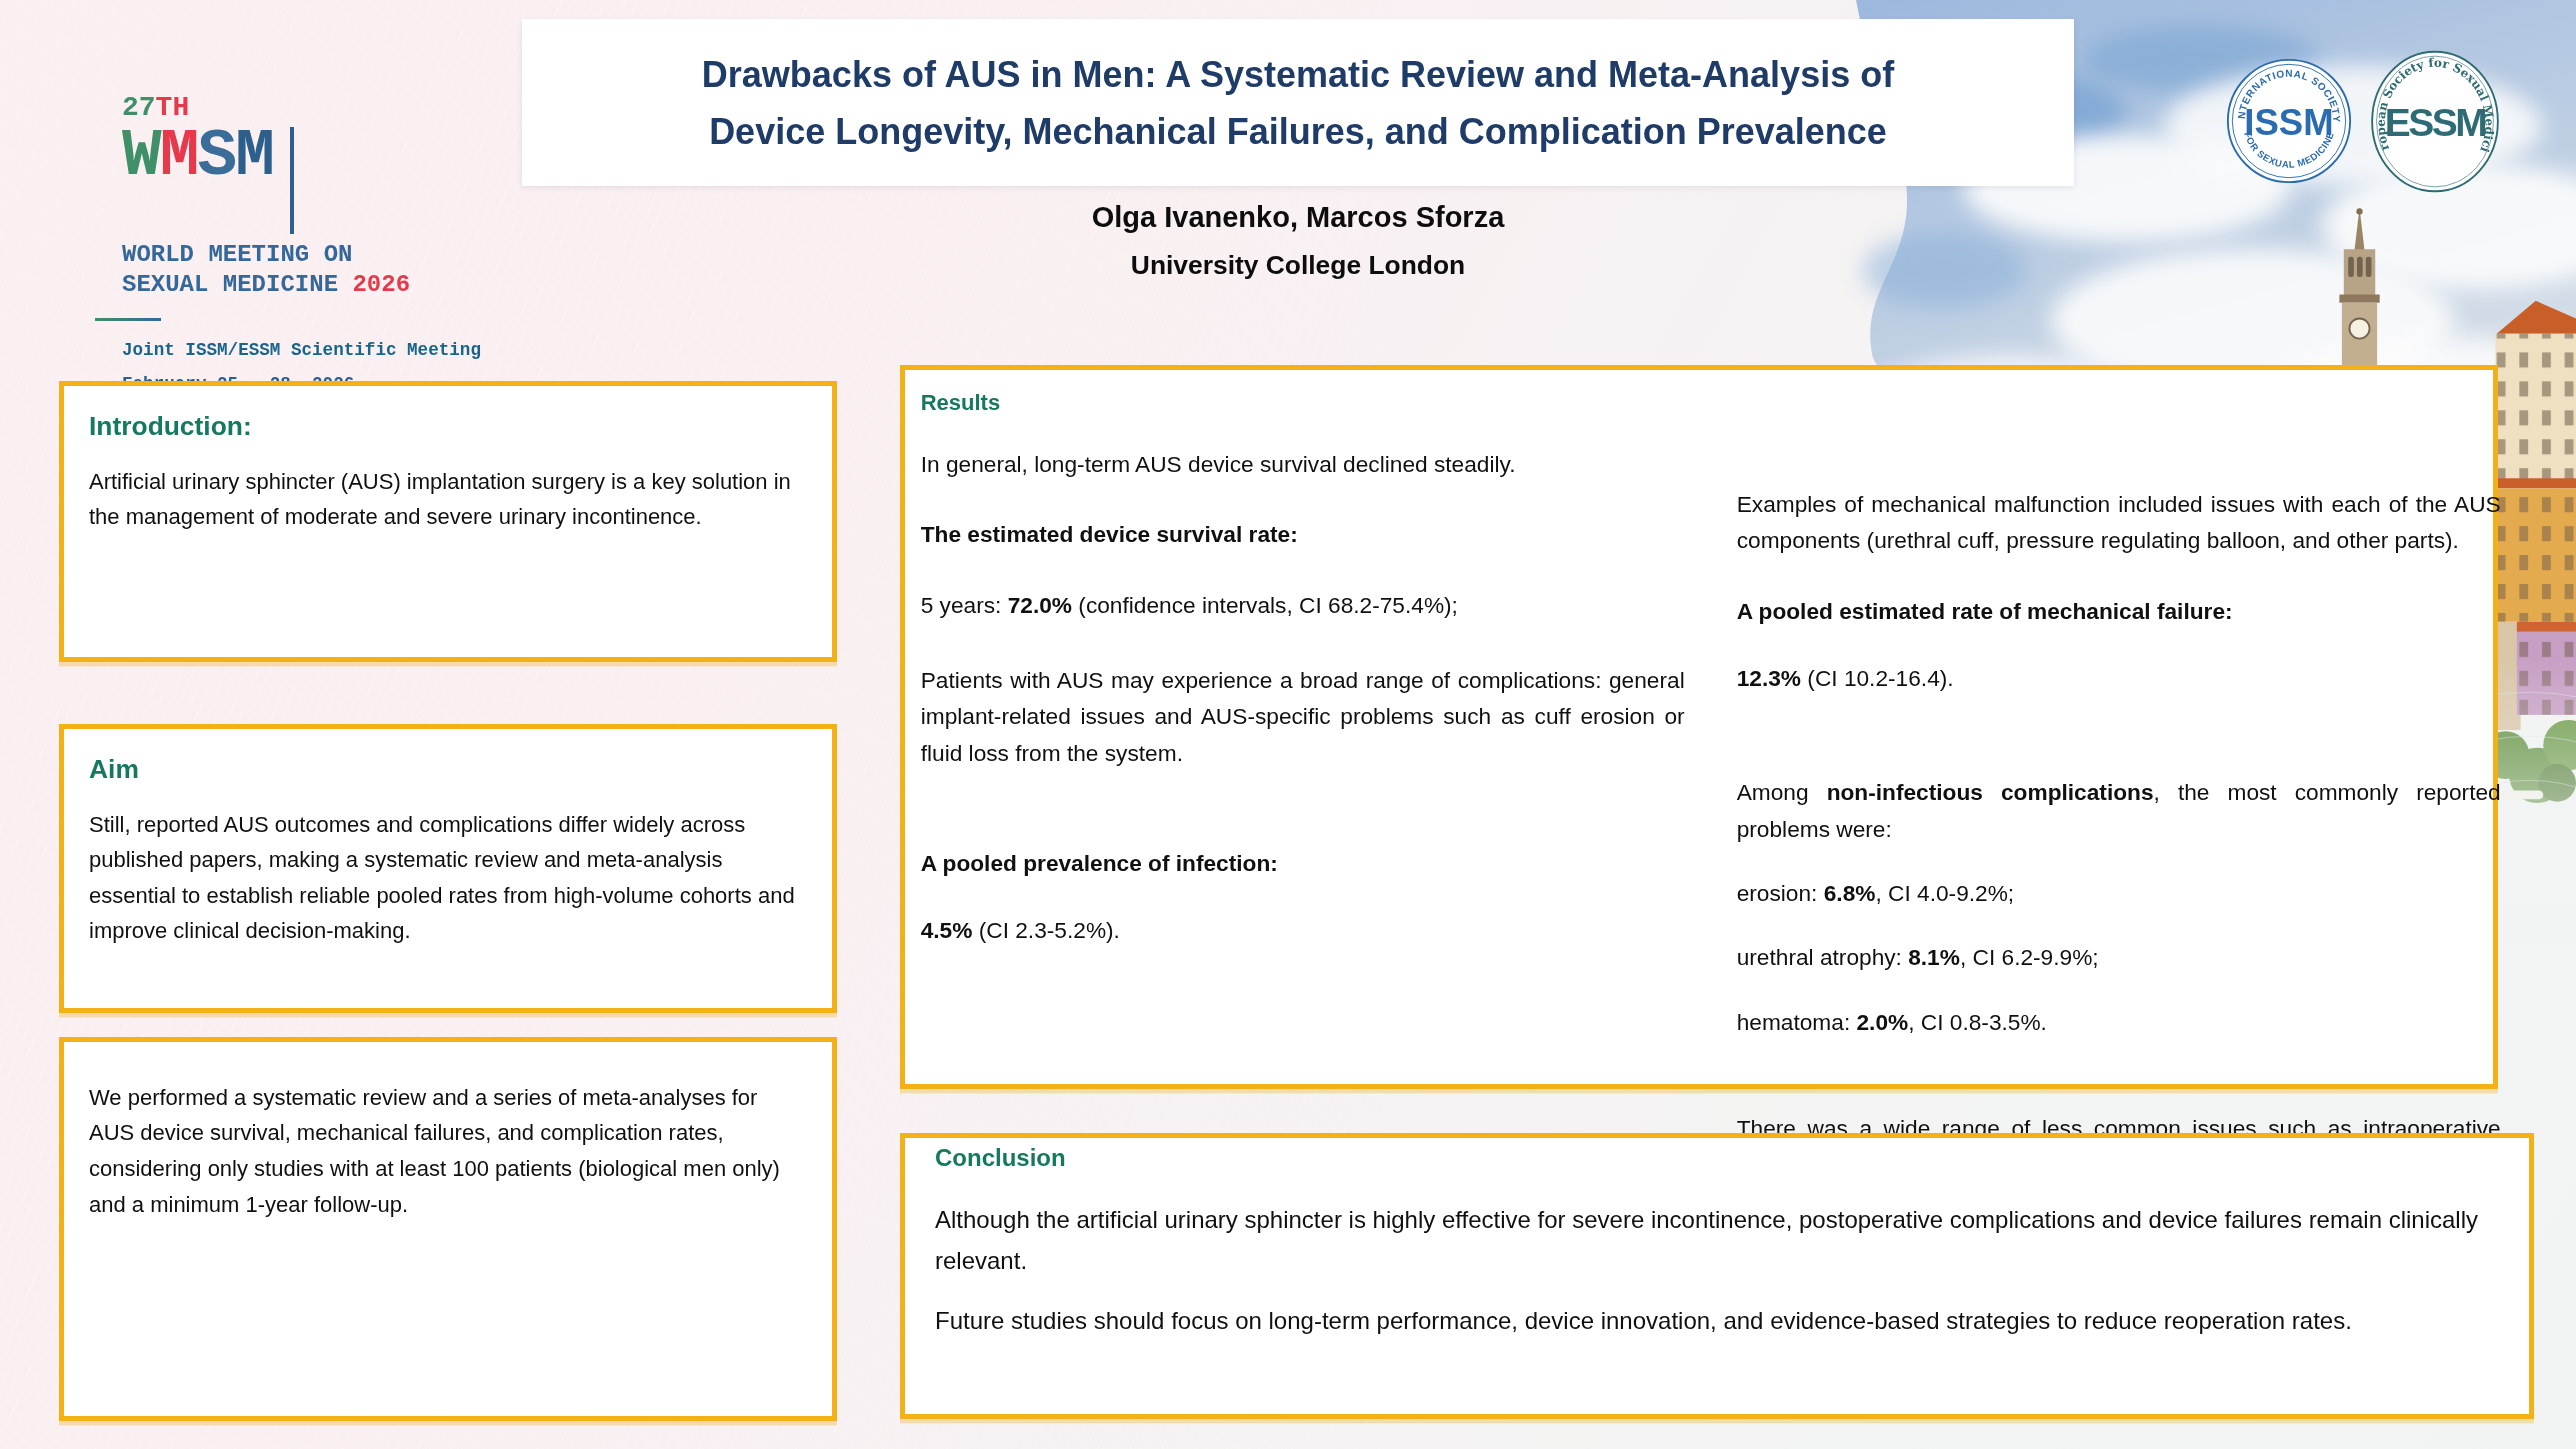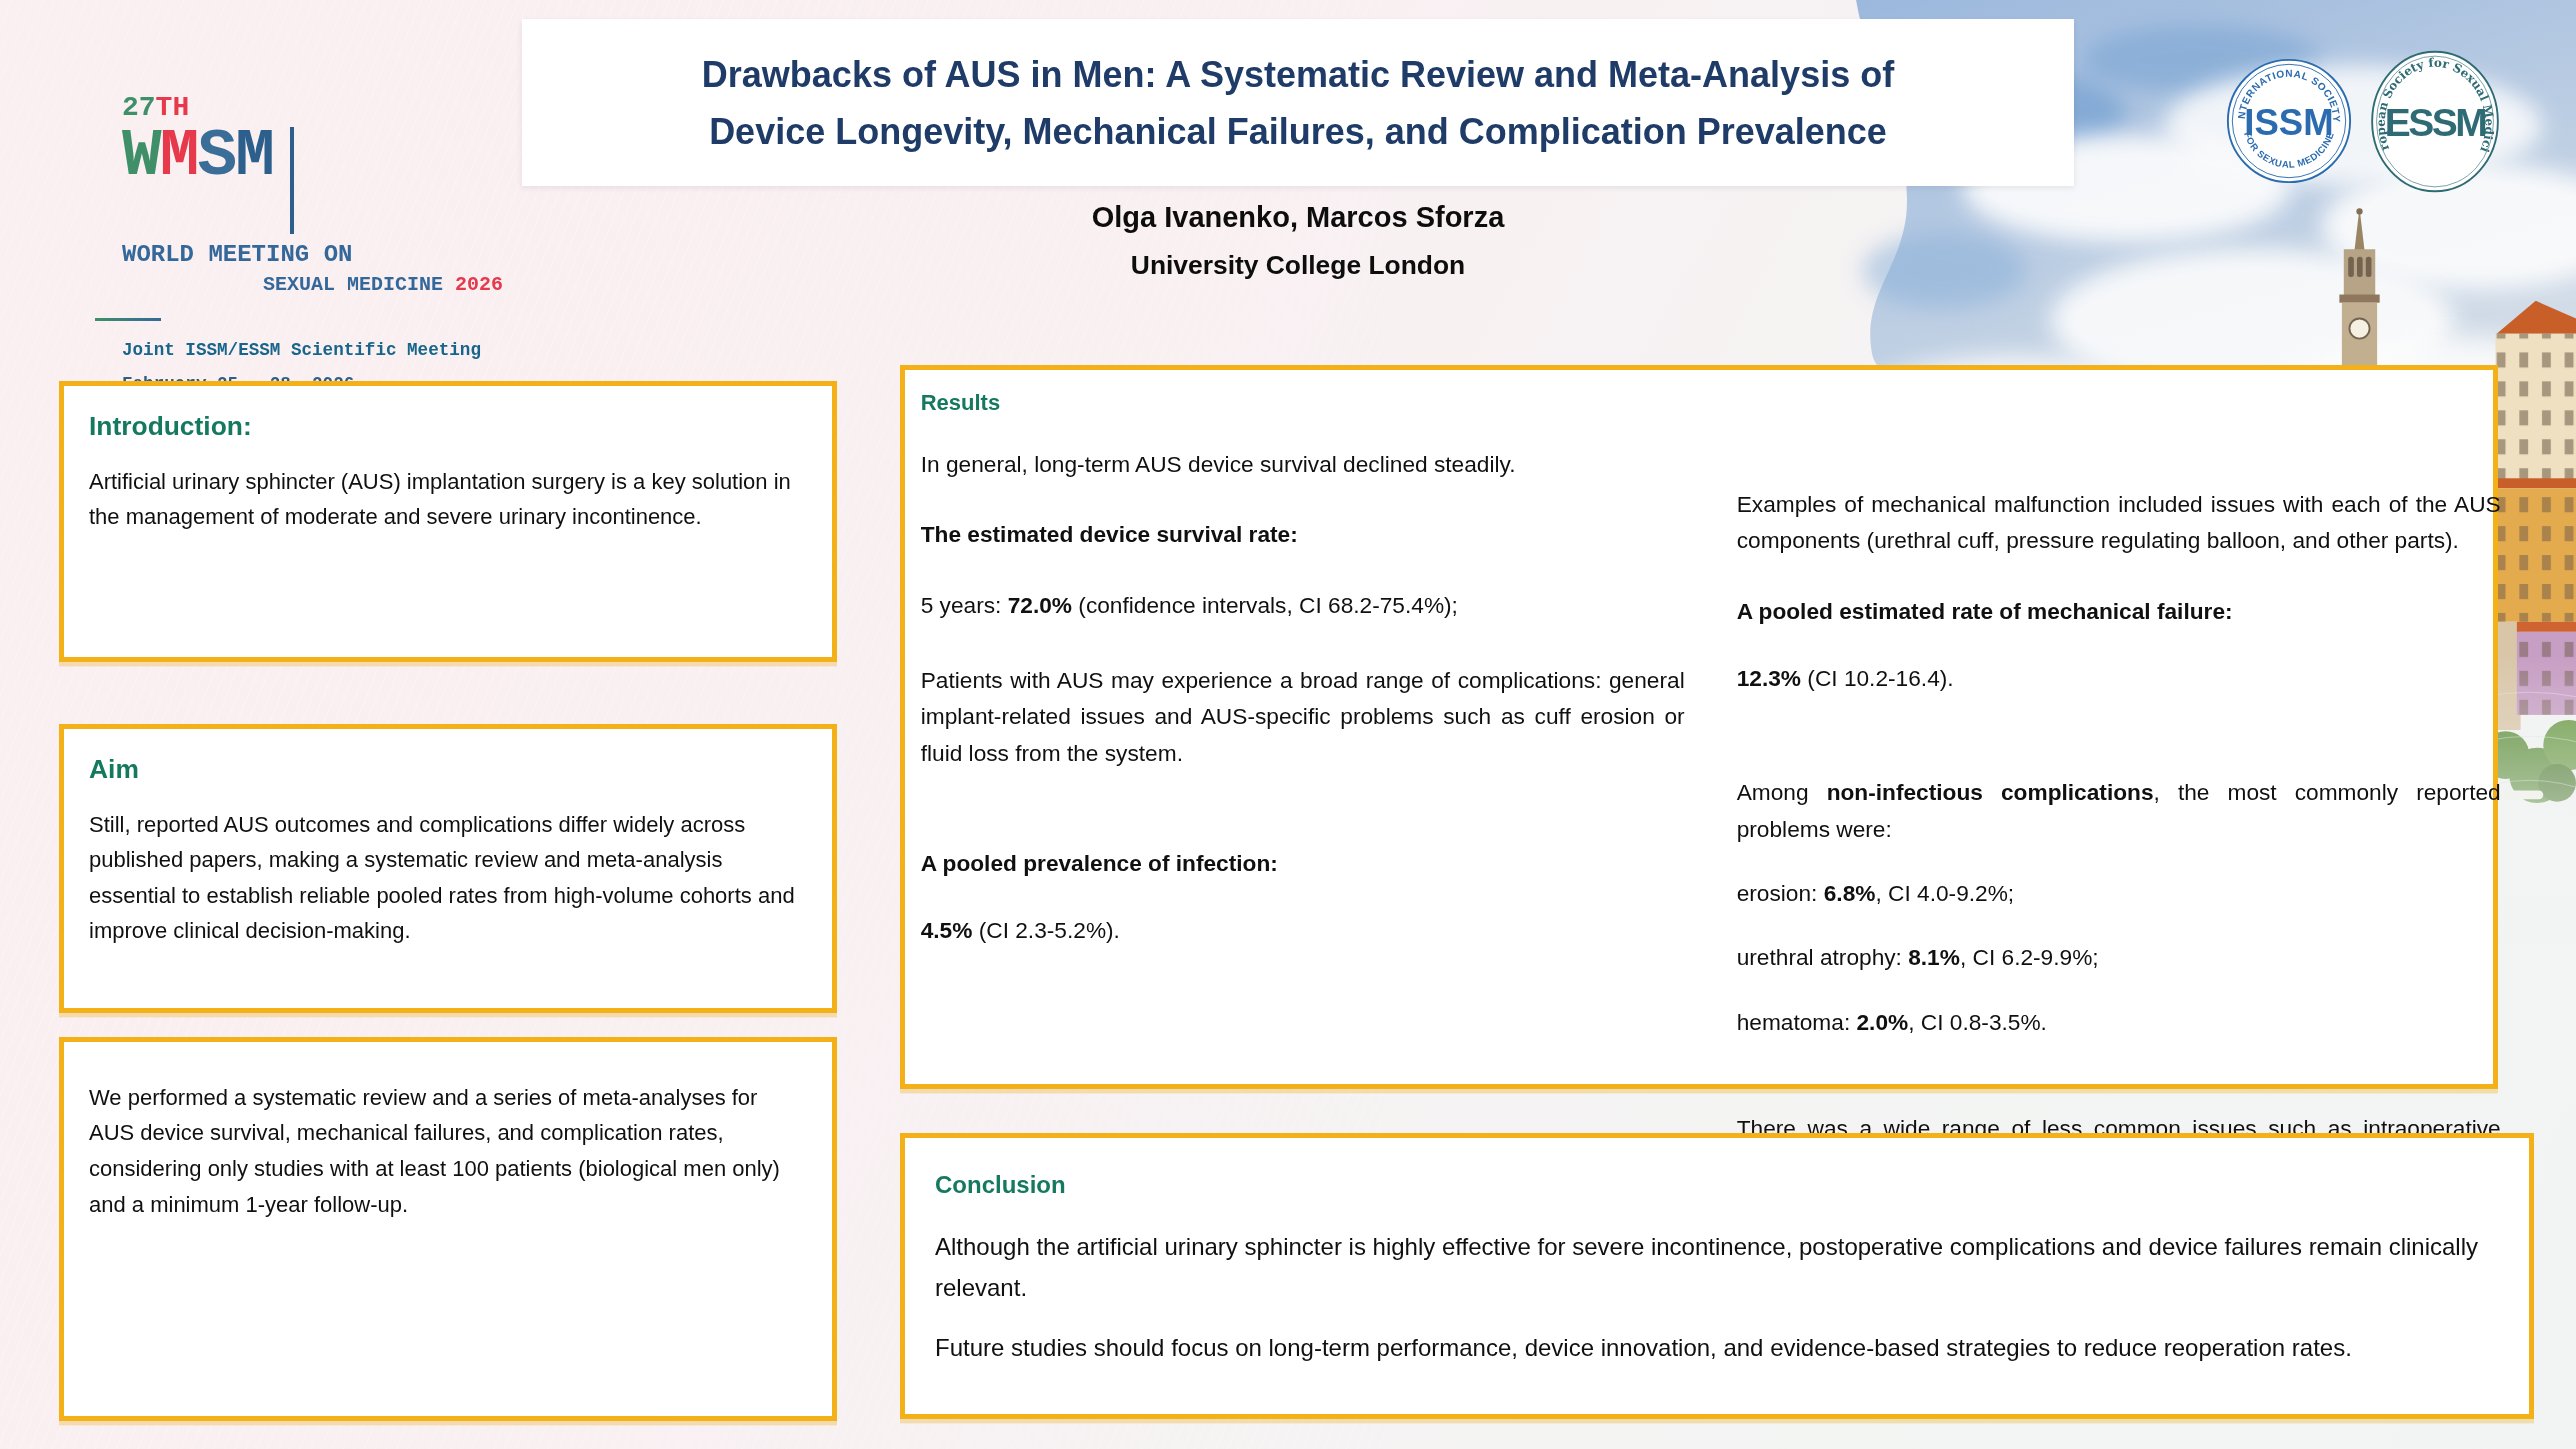--- a/index.html
+++ b/index.html
@@ -19,38 +19,38 @@
     font-size:26.4px;font-weight:700;}
 
   .event-logo{position:absolute;left:94px;top:94px;width:409px;font-family:Liberation Mono, monospace;}
   .edition{margin-left:28px;font-size:28px;font-weight:800;letter-spacing:0px;line-height:28px;}
   .edition .g{color:#3F8F68;} .edition .r{color:#E6394B;}
   .acro-row{margin-left:28px;display:flex;align-items:flex-start;}
   .acro{font-size:66px;font-weight:800;letter-spacing:-1.9px;line-height:70px;}
   .acro .g{color:#3F8F68;} .acro .r{color:#E6394B;} .acro .b1{color:#3A6E99;} .acro .b2{color:#2D5F8C;}
   .vbar{width:3.8px;height:107px;background:#2D5F8C;margin-left:17.6px;margin-top:5px;}
   .wm1{margin-left:28px;margin-top:6.3px;font-size:24px;font-weight:800;color:#35689A;line-height:30px;}
-  .wm2{margin-left:28px;font-size:20px;font-weight:800;color:#35689A;line-height:30px;text-align:right;}
+  .wm2{margin-left:28px;font-size:24px;font-weight:800;color:#35689A;line-height:30px;}
   .wm2 .r{color:#E6394B;}
   .logo-divider{margin-left:1.3px;margin-top:17.6px;width:66px;height:3.1px;
     background:linear-gradient(90deg,#3F8F68,#35689A);}
   .joint{margin-left:28px;margin-top:19px;font-size:17.6px;font-weight:800;color:#17658A;}
   .dates{margin-left:28px;margin-top:14px;font-size:17.6px;font-weight:800;color:#2D5F8C;}
 
   .soc-logo{position:absolute;}
   .issm{left:2226px;top:58px;}
   .essm{left:2369px;top:49px;}
 
   .gold-box{position:absolute;background:#ffffff;border:5px solid #F3B117;
     box-shadow:0 4.4px 0 rgba(233,169,18,.30);box-sizing:border-box;}
   .box-intro {left:59px;  top:381px;  width:778px;height:281px;padding:16.4px 25px;}
   .box-aim   {left:59px;  top:724px; width:778px;height:289px;padding:16.4px 25px;}
   .box-method{left:59px;  top:1037px; width:778px;height:384px;padding:16.4px 25px;}
   .box-results{left:900px;top:365px; width:1598px;height:724px;padding:10px 15.7px;}
-  .box-conclusion{left:900px;top:1133px;width:1634px;height:286px;padding:27px 30px;}
+  .box-conclusion{left:900px;top:1133px;width:1634px;height:286px;padding:0 30px;}
 
   .h-side{margin:8.8px 0 0 0;color:#15795F;font-size:26.4px;font-weight:800;}
   .h-results{margin:10px 0 0 0;color:#15795F;font-size:22px;font-weight:800;}
   .h-conclusion{margin:6.3px 0 0 0;color:#15795F;font-size:24px;font-weight:800;}
 
   .body-text{margin:0;color:#101010;font-size:22px;line-height:1.62;}
   .side-body{margin-top:21.4px;}
   .res-cols{display:flex;gap:52px;}
   .res-col{width:764px;flex:none;font-size:22.7px;}
   .res-col p{font-size:22.7px;line-height:1.6;}

